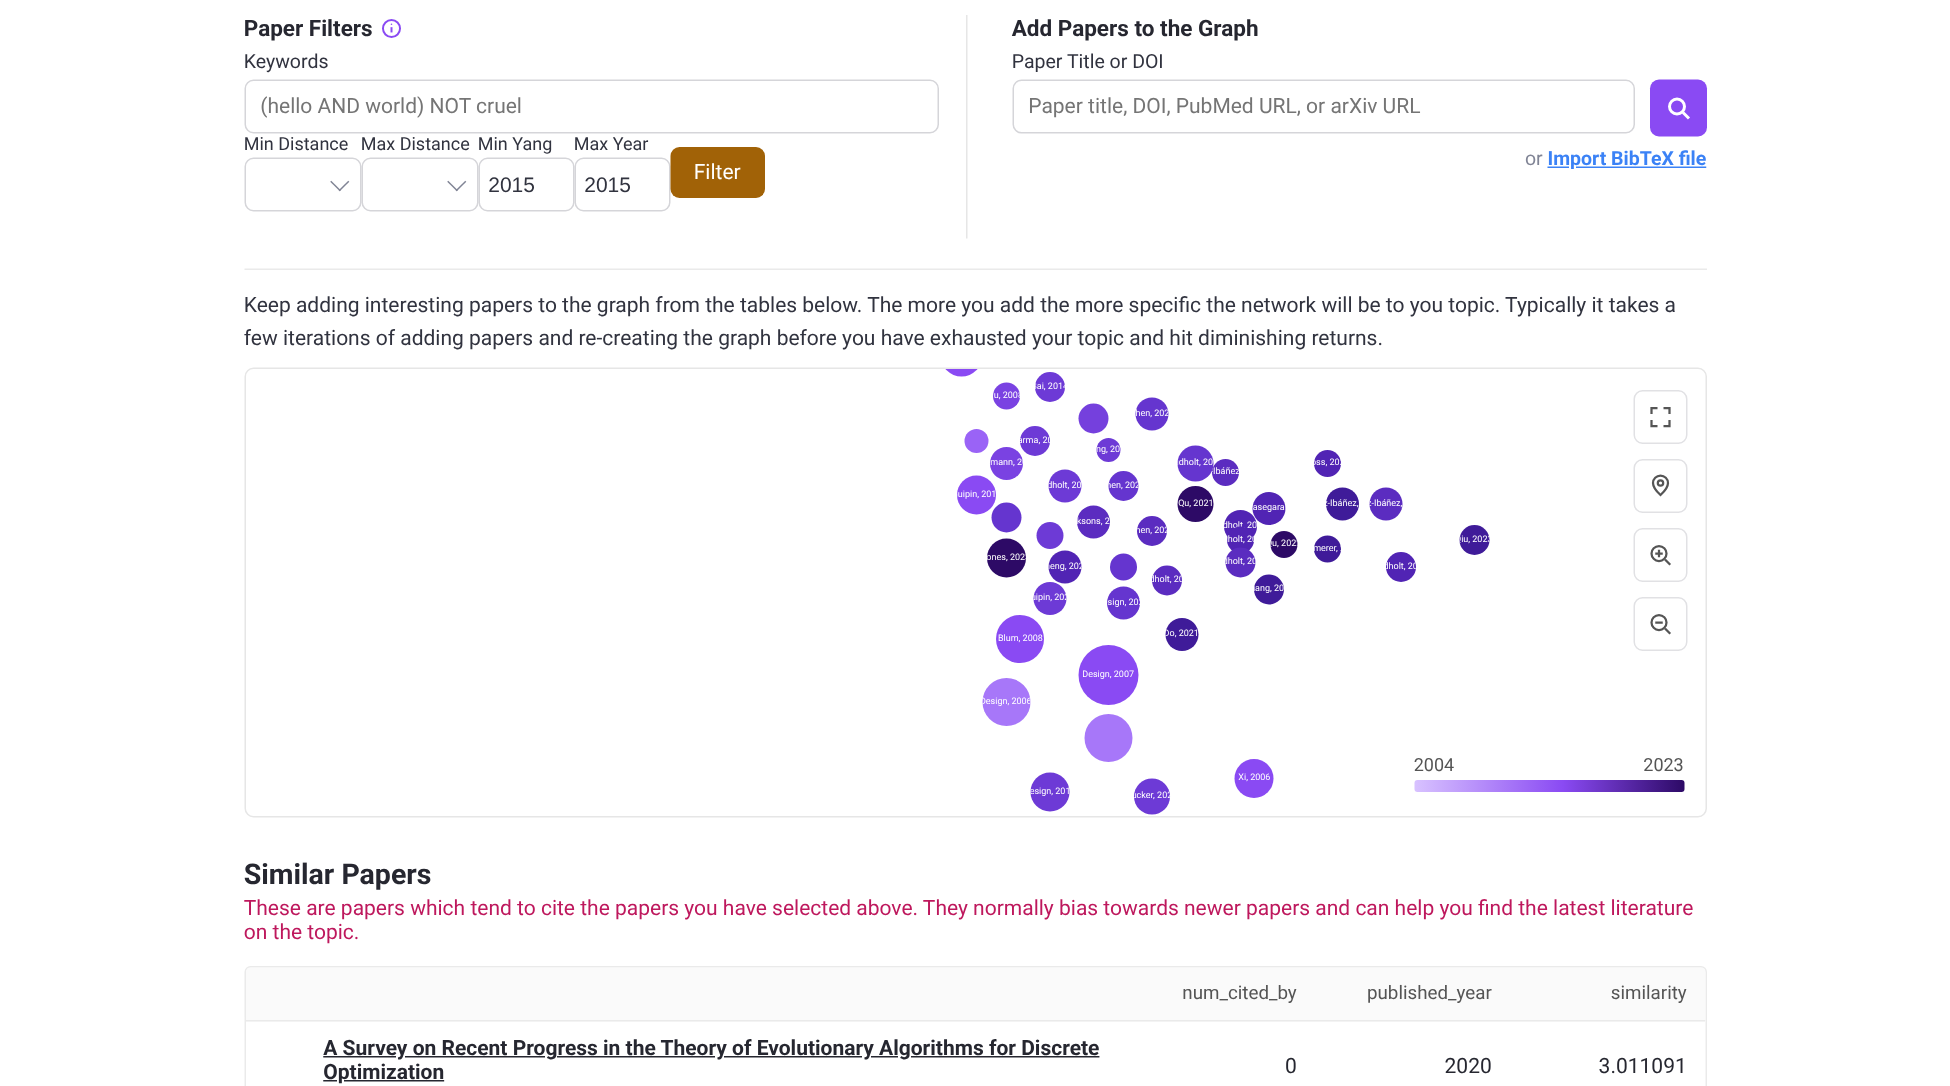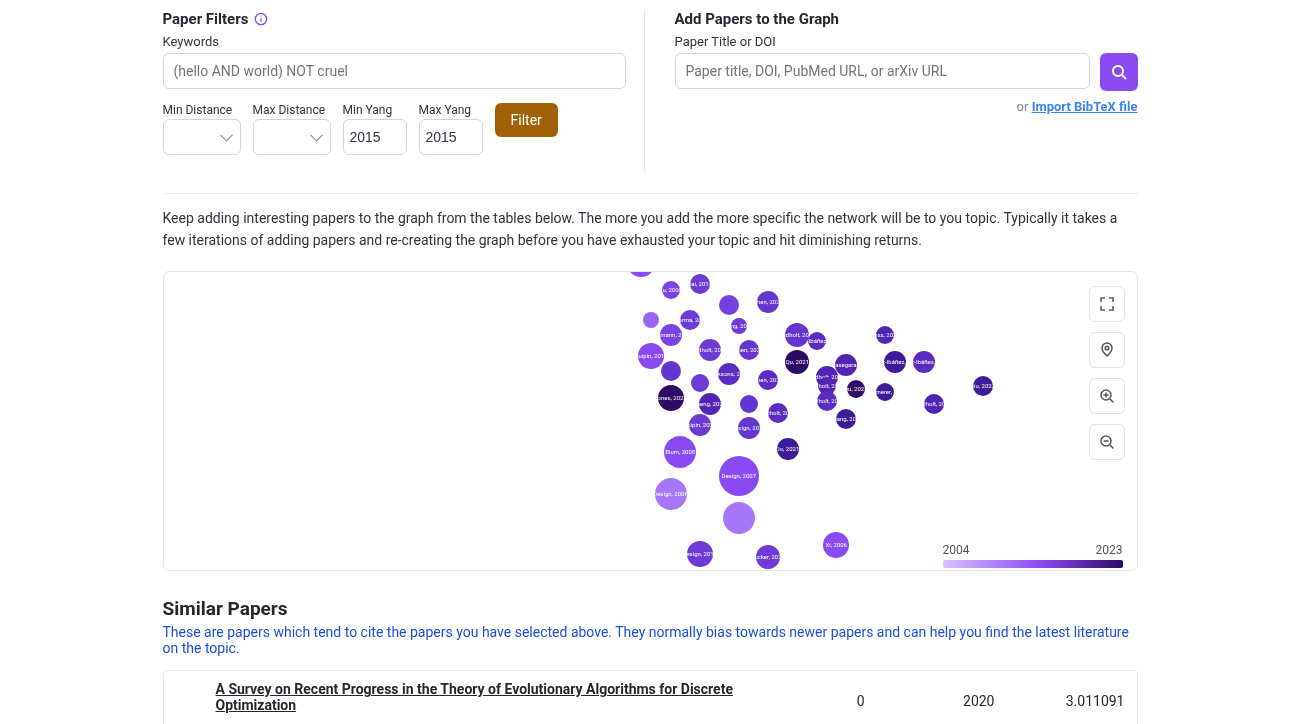--- a/index.html
+++ b/index.html
@@ -23,21 +23,21 @@
   .select-wrap::after {
     content:'';
     position:absolute;
     right:10px; top:50%;
     width:8px; height:8px;
     border-right:1.5px solid #808495;
     border-bottom:1.5px solid #808495;
     transform: translateY(-70%) rotate(45deg);
     pointer-events:none;
   }
-  .filters-row { display:flex; gap:12px; margin-top:14px; align-items:flex-start; }
+  .filters-row { display:flex; align-items:center; }
   .filters-row .fld { flex: 0 0 auto; }
   .fld-dist { width: 78px; }
   .fld-year { width: 64px; }
   .yr-input { width:100%; border:1px solid #d5d5d9; border-radius:6px; padding:9px 6px; font-size:14px; color:#31333F; background:#fff;}
   .btn-primary {
     background:#a16207;
     color:#fff;
     border:none;
     border-radius:6px;
     padding: 9px 16px;
@@ -47,36 +47,36 @@
   }
   .search-row { display:flex; gap:10px; align-items:flex-start; }
   .search-row input { flex:1; }
   .btn-icon {
     background:#8a4af3; color:#fff; border:none; border-radius:6px;
     width:38px; height:38px; display:flex; align-items:center; justify-content:center; cursor:pointer;
   }
   .import-row { text-align:right; font-size:13px; color:#808495; margin-top:8px;}
   .import-row a { color:#3b82f6; text-decoration:underline;font-weight:bold; }
   hr.sep { border:none; border-top:1px solid #eaeaea; margin: 20px 0 14px; }
-  .instructions { font-size:14px; line-height:1.55; color:#31333F; margin-bottom:20px;}
+  .instructions { font-size:14px; line-height:1.55; color:#31333F; margin-bottom:8px;}
   .graph-panel {
     border:1px solid #e6e6e6; border-radius:6px; height:300px; position:relative; overflow:hidden;
   }
   .graph-controls { position:absolute; right:12px; top:14px; display:flex; flex-direction:column; gap:10px;}
   .ctrl-btn {
     width:36px; height:36px; background:#fff; border:1px solid #e1e1e4; border-radius:6px;
     display:flex; align-items:center; justify-content:center; cursor:pointer; color:#555;
   }
-  .legend { position:absolute; right:14px; bottom:2px; font-size:12px; text-align:right;}
+  .legend { position:absolute; right:14px; bottom:16px; font-size:12px; text-align:right;}
   .legend-labels { display:flex; justify-content:space-between; width:180px; color:#555; margin-bottom:3px;}
   .legend-bar { width:180px; height:8px; background:linear-gradient(90deg,#d8c2ff 0%, #8a4af3 55%, #2d0a66 100%); border-radius:2px;}
   .nodes { position:absolute; inset:0; }
   .node { position:absolute; border-radius:50%; display:flex; align-items:center; justify-content:center; text-align:center; color:#fff; font-size:6px; line-height:1; white-space:nowrap; overflow:hidden; padding:0 2px;}
   h2 { font-size:19px; font-weight:700; margin-top:26px; margin-bottom:4px;}
-  .subdesc { font-size:14px; color:#1d4ed8; margin-bottom:14px;}
+  .subdesc { font-size:14px; color:#be185d; margin-bottom:14px;}
   .table { border:1px solid #eaeaea; border-radius:4px; overflow:hidden;}
   .thead { display:flex; background:#fafafa; border-bottom:1px solid #eaeaea; font-size:12.5px; color:#555;}
   .th, .td { padding:10px 12px;}
   .th-plus { width:40px;}
   .th-main { flex:1;}
   .th-num { width:130px; text-align:right;}
   .row { display:flex; align-items:flex-start; border-bottom:1px solid #f0f0f0;}
   .td-plus { width:40px; display:flex; align-items:flex-start; justify-content:center; padding-top:22px;}
   .td-main { flex:1;}
   .paper-title { font-weight:700; text-decoration:underline; color:#262730; display:block; margin-bottom:4px;}
@@ -106,21 +106,21 @@
         </div>
         <div class="fld fld-dist">
           <div class="small-label">Max Distance</div>
           <div class="select-wrap"><select class="select"><option></option></select></div>
         </div>
         <div class="fld fld-year">
           <div class="small-label">Min Yang</div>
           <input class="yr-input" value="2015" style="">
         </div>
         <div class="fld fld-year">
-          <div class="small-label">Max Yang</div>
+          <div class="small-label">Max Year</div>
           <input class="yr-input" value="2015" style="">
         </div>
         <div class="fld">
           <button class="btn-primary">Filter</button>
         </div>
       </div>
     </div>
 
     <div class="col right-col">
       <h3>Add Papers to the Graph</h3>
@@ -226,20 +226,27 @@
         <span>2023</span>
       </div>
       <div class="legend-bar"></div>
     </div>
   </div>
 
   <h2>Similar Papers</h2>
   <p class="subdesc">These are papers which tend to cite the papers you have selected above. They normally bias towards newer papers and can help you find the latest literature on the topic.</p>
 
   <div class="table">
+    <div class="thead">
+      <div class="th th-plus"></div>
+      <div class="th th-main"></div>
+      <div class="th th-num">num_cited_by</div>
+      <div class="th th-num">published_year</div>
+      <div class="th th-num">similarity</div>
+    </div>
     <div class="row">
       <div class="td td-plus">
         
       </div>
       <div class="td td-main">
         <a href="#" class="paper-title">A Survey on Recent Progress in the Theory of Evolutionary Algorithms for Discrete Optimization</a>
 
       </div>
       <div class="td td-num">0</div>
       <div class="td td-num">2020</div>

